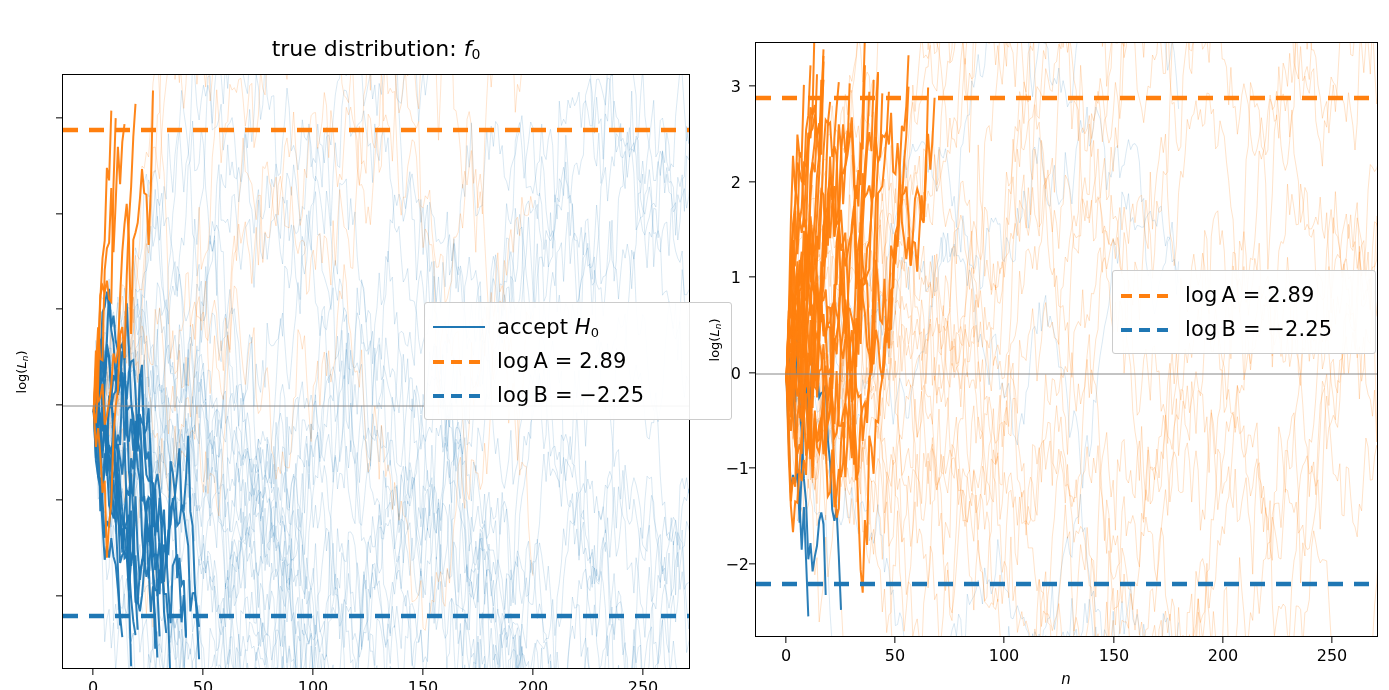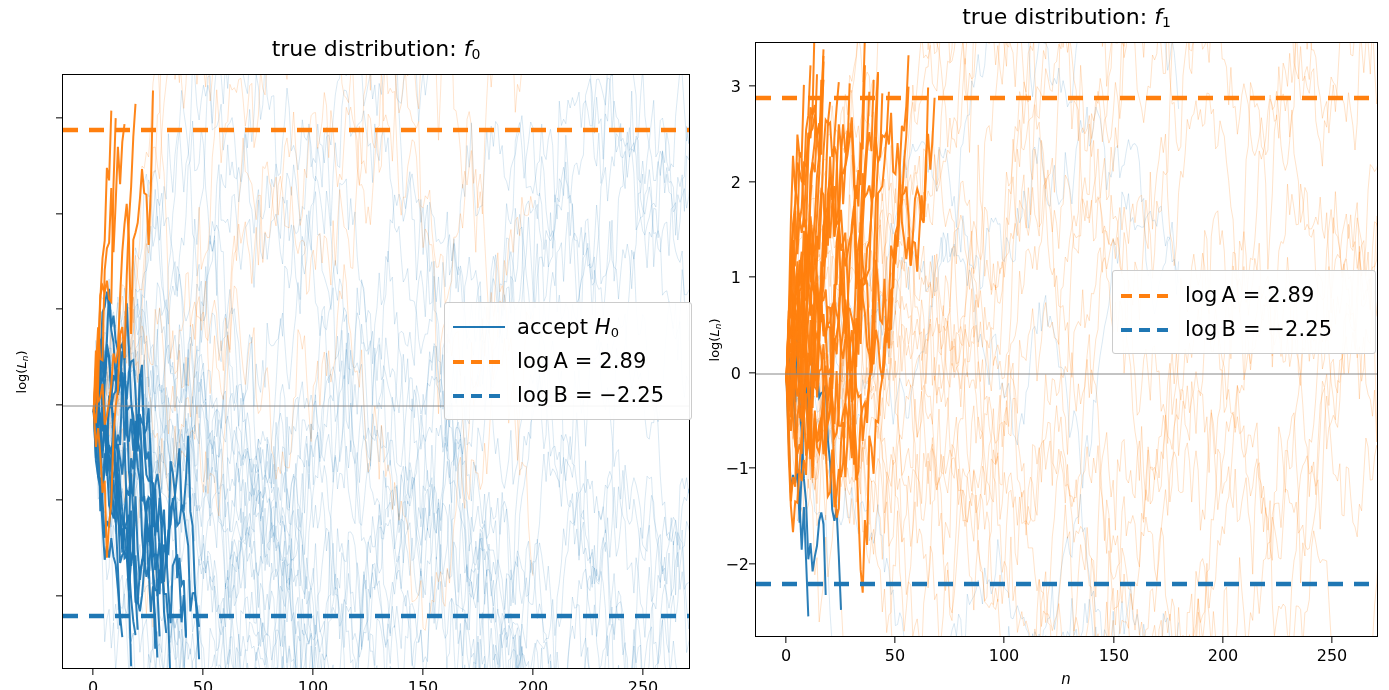--- a/index.html
+++ b/index.html
@@ -145,40 +145,37 @@
       <div class="xtick-label" style="left:643px;top:646px;">250</div>
     </div>
 
     <div class="axis-xlabel" style="left:376px;top:670px;">
       <span>n</span>
     </div>
     <div class="axis-ylabel" style="left:14px;top:340px;">
       log(<i>L</i><sub>n</sub>)
     </div>
 
-    <div class="legend" style="left:444px;top:270px;width:248px;text-align:right;">
+    <div class="legend" style="left:424px;top:270px;width:308px;text-align:right;">
       <div class="legend-row">
         <span class="legend-swatch solid-blue"></span>
         <span class="legend-label"><span>accept </span><i>H</i><sub>0</sub></span>
       </div>
       <div class="legend-row">
         <span class="legend-swatch dash-orange"></span>
         <span class="legend-label"><span>log A = 2.89</span></span>
       </div>
       <div class="legend-row">
         <span class="legend-swatch dash-blue"></span>
         <span class="legend-label"><span>log B = −2.25</span></span>
       </div>
     </div>
   </div>
 
   <div class="panel" style="left:694px;width:695px;">
-    <div class="panel-title" style="left:61px;width:623px;">
-      <span>true distribution: </span><i>f</i><sub>1</sub>
-    </div>
 
     <div class="axes" style="left:61px;top:42px;width:623px;height:595px;">
       <div class="axes-clip">
         <svg class="traces" width="623" height="595" viewBox="0 0 623 595" shape-rendering="geometricPrecision">
           <g id="R-faint-blue" stroke="#1f77b4" stroke-opacity="0.16" fill="none" stroke-width="1">
               <path d="M30.5 335.6 L32.7 356.8 L34.9 356.4 L37.0 365.4 L39.2 353.8 L41.4 329.9 L43.6 321.9 L45.7 281.7 L47.9 257.0 L50.1 257.6 L52.3 261.4 L54.5 233.8 L56.6 208.5 L58.8 215.4 L61.0 237.7 L63.2 232.6 L65.3 254.7 L67.5 256.9 L69.7 264.0 L71.9 308.9 L74.1 274.4 L76.2 289.5 L78.4 301.0 L80.6 320.2 L82.8 323.5 L85.0 338.7 L87.1 319.5 L89.3 291.9 L91.5 320.2 L93.7 321.2 L95.8 301.5 L98.0 297.4 L100.2 290.3 L102.4 264.9 L104.6 283.0 L106.7 274.5 L108.9 269.2 L111.1 279.3 L113.3 297.1 L115.5 266.7 L117.6 267.7 L119.8 279.4 L122.0 259.2 L124.2 279.7 L126.3 302.8 L128.5 317.5 L130.7 322.2 L132.9 334.6 L135.1 358.6 L137.2 381.3 L139.4 360.6 L141.6 349.9 L143.8 335.2 L145.9 342.5 L148.1 350.2 L150.3 375.1 L152.5 375.1 L154.7 353.5 L156.8 341.4 L159.0 330.1 L161.2 325.1 L163.4 311.8 L165.6 308.8 L167.7 309.2 L169.9 291.7 L172.1 290.6 L174.3 262.8 L176.4 263.8 L178.6 230.7 L180.8 222.8 L183.0 215.3 L185.2 194.4 L187.3 218.8 L189.5 212.5 L191.7 190.2 L193.9 213.8 L196.0 207.3 L198.2 201.1 L200.4 212.6 L202.6 212.6 L204.8 219.1 L206.9 215.6 L209.1 221.3 L211.3 242.8 L213.5 226.9 L215.7 234.3 L217.8 248.8 L220.0 281.2 L222.2 299.2 L224.4 291.1 L226.5 303.0 L228.7 313.2 L230.9 323.4 L233.1 341.8 L235.3 297.3 L237.4 293.1 L239.6 291.1 L241.8 316.6 L244.0 346.5 L246.2 339.6 L248.3 355.2 L250.5 345.9 L252.7 340.3 L254.9 358.8 L257.0 391.1 L259.2 394.3 L261.4 401.9 L263.6 381.5 L265.8 370.5 L267.9 381.3 L270.1 349.2 L272.3 343.4 L274.5 313.2 L276.6 286.5 L278.8 283.4 L281.0 290.8 L283.2 259.6 L285.4 288.1 L287.5 262.5 L289.7 252.4 L291.9 283.6 L294.1 273.0 L296.3 281.7 L298.4 291.0 L300.6 300.3 L302.8 324.2 L305.0 324.1 L307.1 325.8 L309.3 334.1 L311.5 357.8 L313.7 394.5 L315.9 384.2 L318.0 367.7 L320.2 373.8 L322.4 388.8 L324.6 424.4 L326.7 445.2 L328.9 406.2 L331.1 392.4 L333.3 413.6 L335.5 400.1 L337.6 356.9 L339.8 359.5 L342.0 329.8 L344.2 312.0 L346.4 298.5 L348.5 283.7 L350.7 274.0 L352.9 262.0 L355.1 239.6 L357.2 196.5 L359.4 204.3 L361.6 220.4 L363.8 203.4 L366.0 148.9 L368.1 154.1 L370.3 166.3 L372.5 150.6 L374.7 178.5 L376.8 174.5 L379.0 186.9 L381.2 182.4 L383.4 183.0 L385.6 184.2 L387.7 184.1 L389.9 175.0 L392.1 171.4 L394.3 168.1 L396.5 178.1 L398.6 176.9 L400.8 183.4 L403.0 165.0 L405.2 163.2 L407.3 185.4 L409.5 203.1 L411.7 193.9 L413.9 195.1 L416.1 179.1 L418.2 205.3 L420.4 251.4 L422.6 218.4 "></path>
               <path d="M30.5 335.6 L32.7 347.5 L34.9 328.4 L37.0 332.8 L39.2 300.2 L41.4 281.2 L43.6 290.2 L45.7 336.4 L47.9 388.1 L50.1 404.0 L52.3 393.0 L54.5 426.2 L56.6 439.5 L58.8 468.7 L61.0 471.5 L63.2 469.0 L65.3 471.2 L67.5 485.1 L69.7 472.0 L71.9 523.7 L74.1 570.6 L76.2 600.7 L78.4 644.3 L80.6 639.4 L82.8 665.8 L85.0 671.8 L87.1 677.2 L89.3 638.0 L91.5 619.7 L93.7 596.9 L95.8 598.6 L98.0 599.4 L100.2 615.4 L102.4 640.5 L104.6 642.3 L106.7 634.3 L108.9 632.0 L111.1 649.9 L113.3 648.0 L115.5 626.9 L117.6 621.9 L119.8 619.8 L122.0 647.3 L124.2 635.8 L126.3 626.0 L128.5 659.2 L130.7 653.2 L132.9 663.3 L135.1 666.9 L137.2 664.6 L139.4 642.9 L141.6 631.7 L143.8 626.5 L145.9 651.1 L148.1 660.7 L150.3 684.9 L152.5 707.0 L154.7 678.2 L156.8 652.1 L159.0 656.2 L161.2 602.9 L163.4 610.2 L165.6 612.5 L167.7 611.5 L169.9 606.8 L172.1 633.7 L174.3 628.1 L176.4 632.9 L178.6 647.9 L180.8 653.6 L183.0 624.2 L185.2 632.4 L187.3 641.7 L189.5 636.5 L191.7 619.5 L193.9 598.6 L196.0 587.2 L198.2 580.5 L200.4 592.9 L202.6 571.2 L204.8 576.7 L206.9 611.3 L209.1 602.1 L211.3 551.1 L213.5 561.6 L215.7 557.0 L217.8 553.4 L220.0 547.5 L222.2 537.2 L224.4 547.1 L226.5 561.0 L228.7 524.9 L230.9 541.0 L233.1 536.6 L235.3 550.9 L237.4 544.1 L239.6 530.5 L241.8 496.5 L244.0 514.4 L246.2 537.9 L248.3 545.0 L250.5 547.1 L252.7 550.2 L254.9 574.6 L257.0 575.9 L259.2 568.9 L261.4 562.7 L263.6 570.6 L265.8 576.0 L267.9 574.2 L270.1 585.4 L272.3 589.9 L274.5 607.1 L276.6 590.7 L278.8 623.6 L281.0 623.4 L283.2 641.7 L285.4 640.3 L287.5 620.8 L289.7 592.6 L291.9 620.6 L294.1 643.4 L296.3 624.7 L298.4 624.5 L300.6 612.4 L302.8 594.4 L305.0 594.5 L307.1 588.9 L309.3 598.4 L311.5 588.5 L313.7 593.5 L315.9 555.3 L318.0 592.3 L320.2 586.2 L322.4 605.8 L324.6 594.2 L326.7 588.0 L328.9 560.4 L331.1 579.9 L333.3 556.2 L335.5 573.0 L337.6 599.0 L339.8 583.9 L342.0 613.3 L344.2 603.3 L346.4 616.3 L348.5 615.1 L350.7 646.0 L352.9 645.6 L355.1 633.6 L357.2 568.3 L359.4 617.4 L361.6 650.0 L363.8 636.2 L366.0 667.0 L368.1 680.7 L370.3 668.4 L372.5 696.2 L374.7 665.9 L376.8 651.9 L379.0 670.6 L381.2 672.2 L383.4 679.1 L385.6 732.1 L387.7 729.8 L389.9 743.7 L392.1 691.9 L394.3 669.5 L396.5 667.6 L398.6 662.7 L400.8 653.8 L403.0 636.2 L405.2 664.2 L407.3 690.3 L409.5 695.1 L411.7 687.9 L413.9 693.0 L416.1 698.2 L418.2 673.4 L420.4 673.0 L422.6 676.3 "></path>
               <path d="M30.5 335.6 L32.7 331.2 L34.9 322.8 L37.0 311.5 L39.2 324.1 L41.4 308.0 L43.6 314.2 L45.7 300.8 L47.9 317.4 L50.1 303.9 L52.3 319.1 L54.5 328.6 L56.6 356.4 L58.8 352.8 L61.0 369.3 L63.2 368.1 L65.3 362.0 L67.5 341.8 L69.7 330.0 L71.9 317.5 L74.1 302.5 L76.2 265.9 L78.4 281.5 L80.6 264.3 L82.8 254.4 L85.0 277.9 L87.1 289.1 L89.3 279.3 L91.5 256.6 L93.7 261.9 L95.8 266.4 L98.0 274.7 L100.2 254.2 L102.4 233.7 L104.6 232.3 L106.7 212.3 L108.9 241.1 L111.1 237.1 L113.3 243.3 L115.5 231.5 L117.6 222.9 L119.8 269.9 L122.0 266.0 L124.2 281.6 L126.3 292.4 L128.5 272.9 L130.7 300.1 L132.9 314.1 L135.1 290.9 L137.2 281.7 L139.4 267.4 L141.6 239.0 L143.8 234.4 L145.9 214.2 L148.1 219.7 L150.3 219.2 L152.5 246.5 L154.7 214.8 L156.8 207.9 L159.0 214.0 L161.2 217.2 L163.4 224.7 L165.6 229.3 L167.7 218.1 L169.9 248.4 L172.1 244.3 L174.3 243.3 L176.4 212.6 L178.6 248.6 L180.8 247.7 L183.0 224.3 L185.2 219.7 L187.3 189.6 L189.5 197.0 L191.7 219.4 L193.9 217.7 L196.0 205.4 L198.2 213.4 L200.4 187.0 L202.6 185.2 L204.8 209.2 L206.9 172.7 L209.1 191.9 L211.3 193.3 L213.5 222.1 L215.7 222.2 L217.8 225.8 L220.0 212.3 L222.2 215.1 L224.4 246.3 L226.5 243.5 L228.7 216.8 L230.9 185.0 L233.1 188.8 L235.3 175.1 L237.4 179.3 L239.6 174.8 L241.8 181.3 L244.0 180.7 L246.2 215.8 L248.3 218.6 L250.5 194.6 L252.7 199.7 L254.9 214.6 L257.0 219.0 L259.2 217.3 L261.4 165.2 L263.6 179.8 L265.8 173.5 L267.9 147.9 L270.1 159.7 L272.3 185.3 L274.5 161.0 L276.6 107.3 L278.8 104.0 L281.0 120.7 L283.2 94.6 L285.4 100.7 L287.5 131.6 L289.7 152.8 L291.9 161.6 L294.1 163.3 L296.3 134.4 L298.4 122.2 L300.6 150.3 L302.8 161.5 L305.0 157.7 L307.1 155.2 L309.3 109.4 L311.5 130.0 L313.7 144.9 L315.9 160.9 L318.0 132.7 L320.2 105.7 L322.4 95.5 L324.6 77.4 L326.7 89.7 L328.9 86.3 L331.1 64.0 L333.3 103.2 L335.5 98.7 L337.6 80.2 L339.8 64.0 L342.0 70.3 L344.2 75.7 L346.4 93.2 L348.5 104.5 L350.7 146.8 L352.9 129.3 L355.1 134.2 L357.2 121.4 L359.4 105.2 L361.6 102.5 L363.8 134.8 L366.0 123.2 L368.1 122.1 L370.3 108.0 L372.5 96.6 L374.7 106.6 L376.8 101.5 L379.0 100.6 L381.2 104.0 L383.4 119.0 L385.6 158.8 L387.7 155.5 L389.9 217.2 L392.1 232.9 L394.3 226.8 L396.5 259.1 L398.6 271.1 L400.8 260.6 L403.0 241.3 L405.2 233.1 L407.3 223.7 L409.5 219.6 L411.7 198.8 L413.9 194.9 L416.1 219.0 L418.2 216.3 L420.4 227.6 L422.6 240.5 "></path>
               <path d="M30.5 335.6 L32.7 347.3 L34.9 353.5 L37.0 349.8 L39.2 368.8 L41.4 354.1 L43.6 364.9 L45.7 389.5 L47.9 372.7 L50.1 400.6 L52.3 407.4 L54.5 402.9 L56.6 396.3 L58.8 395.5 L61.0 379.3 L63.2 377.3 L65.3 397.8 L67.5 396.9 L69.7 420.9 L71.9 400.4 L74.1 387.1 L76.2 400.9 L78.4 425.1 L80.6 389.2 L82.8 369.4 L85.0 363.2 L87.1 344.5 L89.3 337.7 L91.5 319.1 L93.7 342.7 L95.8 381.9 L98.0 367.5 L100.2 381.5 L102.4 371.0 L104.6 373.4 L106.7 336.6 L108.9 345.8 L111.1 337.8 L113.3 339.8 L115.5 335.6 L117.6 334.0 L119.8 323.1 L122.0 304.0 L124.2 251.7 L126.3 268.2 L128.5 259.4 L130.7 218.5 L132.9 210.1 L135.1 180.1 L137.2 191.2 L139.4 174.6 L141.6 167.2 L143.8 146.3 L145.9 130.6 L148.1 106.8 L150.3 135.1 L152.5 117.7 L154.7 111.2 L156.8 101.0 L159.0 108.3 L161.2 107.5 L163.4 103.0 L165.6 98.7 L167.7 99.0 L169.9 103.3 L172.1 129.5 L174.3 113.4 L176.4 134.1 L178.6 138.2 L180.8 148.5 L183.0 104.1 L185.2 112.3 L187.3 115.1 L189.5 105.7 L191.7 120.0 L193.9 140.1 L196.0 163.1 L198.2 153.3 L200.4 184.6 L202.6 151.9 L204.8 104.9 L206.9 100.4 L209.1 80.4 L211.3 72.4 L213.5 71.9 L215.7 37.9 L217.8 44.3 L220.0 29.8 L222.2 11.5 L224.4 32.7 L226.5 34.1 L228.7 22.3 L230.9 -7.3 L233.1 -20.9 L235.3 -33.7 L237.4 -13.9 L239.6 -38.6 L241.8 -69.6 L244.0 -65.2 L246.2 -52.9 L248.3 -40.8 L250.5 -21.6 L252.7 -7.4 L254.9 -21.0 L257.0 -20.1 L259.2 -44.8 L261.4 -52.5 L263.6 -22.2 L265.8 -17.5 L267.9 -25.6 L270.1 -15.9 L272.3 -5.7 L274.5 33.5 L276.6 53.9 L278.8 30.6 L281.0 16.1 L283.2 -1.5 L285.4 -9.9 L287.5 -0.1 L289.7 0.3 L291.9 5.3 L294.1 37.2 L296.3 42.3 L298.4 35.4 L300.6 40.8 L302.8 25.0 L305.0 49.5 L307.1 37.6 L309.3 48.1 L311.5 63.8 L313.7 58.9 L315.9 59.4 L318.0 29.5 L320.2 5.2 L322.4 -8.9 L324.6 -22.3 L326.7 -57.4 L328.9 -40.7 L331.1 -29.0 L333.3 -64.1 L335.5 -73.7 L337.6 -49.5 L339.8 -82.8 L342.0 -90.9 L344.2 -95.2 L346.4 -100.8 L348.5 -66.0 L350.7 -91.8 L352.9 -107.6 L355.1 -111.7 L357.2 -125.9 L359.4 -138.8 L361.6 -140.4 L363.8 -120.0 L366.0 -128.7 L368.1 -101.7 L370.3 -93.7 L372.5 -108.3 L374.7 -103.3 L376.8 -81.1 L379.0 -62.1 L381.2 -68.9 L383.4 -70.0 L385.6 -68.0 L387.7 -4.7 L389.9 -15.0 L392.1 -48.3 L394.3 -55.4 L396.5 -26.2 L398.6 -39.5 L400.8 -29.1 L403.0 -17.3 L405.2 -58.5 L407.3 -20.8 L409.5 4.4 L411.7 27.3 L413.9 16.2 L416.1 -3.3 L418.2 9.4 L420.4 34.4 L422.6 65.9 "></path>
               <path d="M30.5 335.6 L32.7 334.7 L34.9 334.4 L37.0 327.8 L39.2 323.1 L41.4 320.9 L43.6 301.0 L45.7 322.4 L47.9 340.7 L50.1 350.0 L52.3 349.6 L54.5 369.9 L56.6 392.1 L58.8 398.7 L61.0 375.9 L63.2 380.3 L65.3 374.1 L67.5 357.1 L69.7 351.8 L71.9 364.1 L74.1 365.2 L76.2 405.2 L78.4 438.8 L80.6 445.6 L82.8 475.9 L85.0 482.1 L87.1 474.9 L89.3 445.3 L91.5 474.4 L93.7 475.0 L95.8 444.5 L98.0 466.4 L100.2 478.3 L102.4 490.8 L104.6 459.8 L106.7 458.7 L108.9 468.4 L111.1 467.0 L113.3 497.8 L115.5 489.7 L117.6 500.3 L119.8 488.0 L122.0 461.6 L124.2 491.7 L126.3 492.5 L128.5 529.1 L130.7 515.2 L132.9 526.7 L135.1 551.6 L137.2 546.8 L139.4 582.6 L141.6 581.4 L143.8 569.7 L145.9 575.7 L148.1 595.4 L150.3 614.3 L152.5 616.7 L154.7 635.2 L156.8 632.1 L159.0 628.9 L161.2 654.6 L163.4 673.3 L165.6 693.0 L167.7 677.1 L169.9 673.5 L172.1 678.4 L174.3 672.5 L176.4 676.8 L178.6 665.1 L180.8 657.0 L183.0 646.7 L185.2 633.4 L187.3 614.2 L189.5 602.3 L191.7 593.2 L193.9 649.6 L196.0 646.1 L198.2 675.9 L200.4 680.7 L202.6 674.4 L204.8 671.2 L206.9 665.9 L209.1 639.9 L211.3 666.4 L213.5 666.4 L215.7 642.7 L217.8 647.3 L220.0 641.1 L222.2 662.0 L224.4 651.9 L226.5 684.1 L228.7 685.5 L230.9 690.5 L233.1 664.7 L235.3 640.7 L237.4 616.6 L239.6 604.4 L241.8 602.4 L244.0 604.2 L246.2 645.6 L248.3 643.4 L250.5 631.3 L252.7 583.3 L254.9 607.7 L257.0 622.0 L259.2 606.8 L261.4 615.0 L263.6 599.3 L265.8 595.3 L267.9 610.4 L270.1 606.3 L272.3 621.3 L274.5 596.7 L276.6 603.4 L278.8 588.7 L281.0 594.3 L283.2 591.0 L285.4 606.2 L287.5 587.2 L289.7 584.3 L291.9 575.3 L294.1 575.0 L296.3 542.1 L298.4 586.6 L300.6 573.5 L302.8 549.7 L305.0 527.3 L307.1 513.2 L309.3 503.9 L311.5 493.7 L313.7 511.1 L315.9 514.4 L318.0 481.6 L320.2 475.1 L322.4 474.1 L324.6 451.2 L326.7 488.8 L328.9 484.7 L331.1 517.1 L333.3 533.0 L335.5 553.1 L337.6 548.1 L339.8 569.0 L342.0 566.0 L344.2 568.9 L346.4 601.6 L348.5 586.7 L350.7 592.3 L352.9 624.1 L355.1 616.2 L357.2 608.7 L359.4 619.2 L361.6 605.9 L363.8 583.8 L366.0 558.4 L368.1 591.1 L370.3 572.7 L372.5 560.6 L374.7 541.0 L376.8 575.9 L379.0 582.1 L381.2 571.3 L383.4 586.1 L385.6 608.1 L387.7 581.2 L389.9 597.0 L392.1 636.3 L394.3 640.5 L396.5 627.1 L398.6 649.3 L400.8 621.4 L403.0 634.1 L405.2 614.3 L407.3 570.5 L409.5 579.1 L411.7 574.8 L413.9 597.6 L416.1 632.8 L418.2 594.7 L420.4 601.8 L422.6 579.5 "></path>

